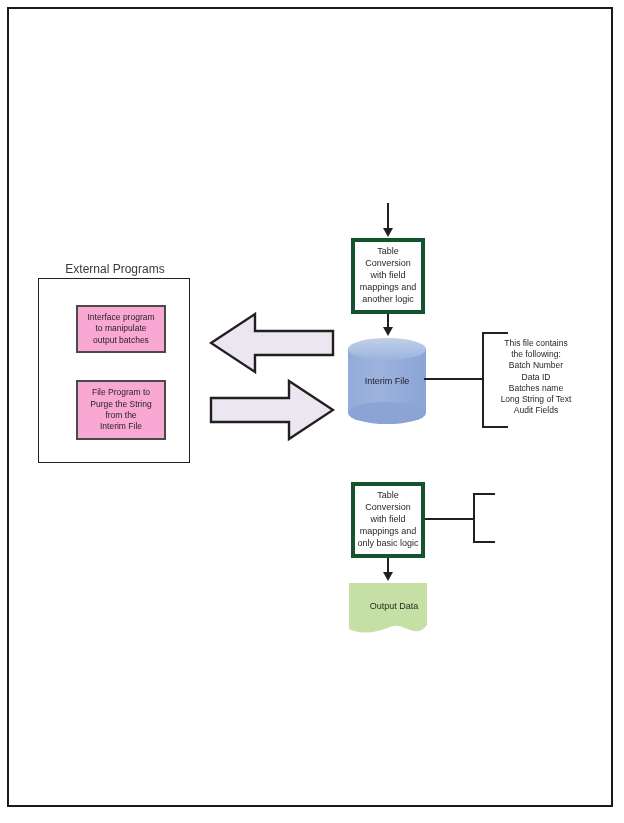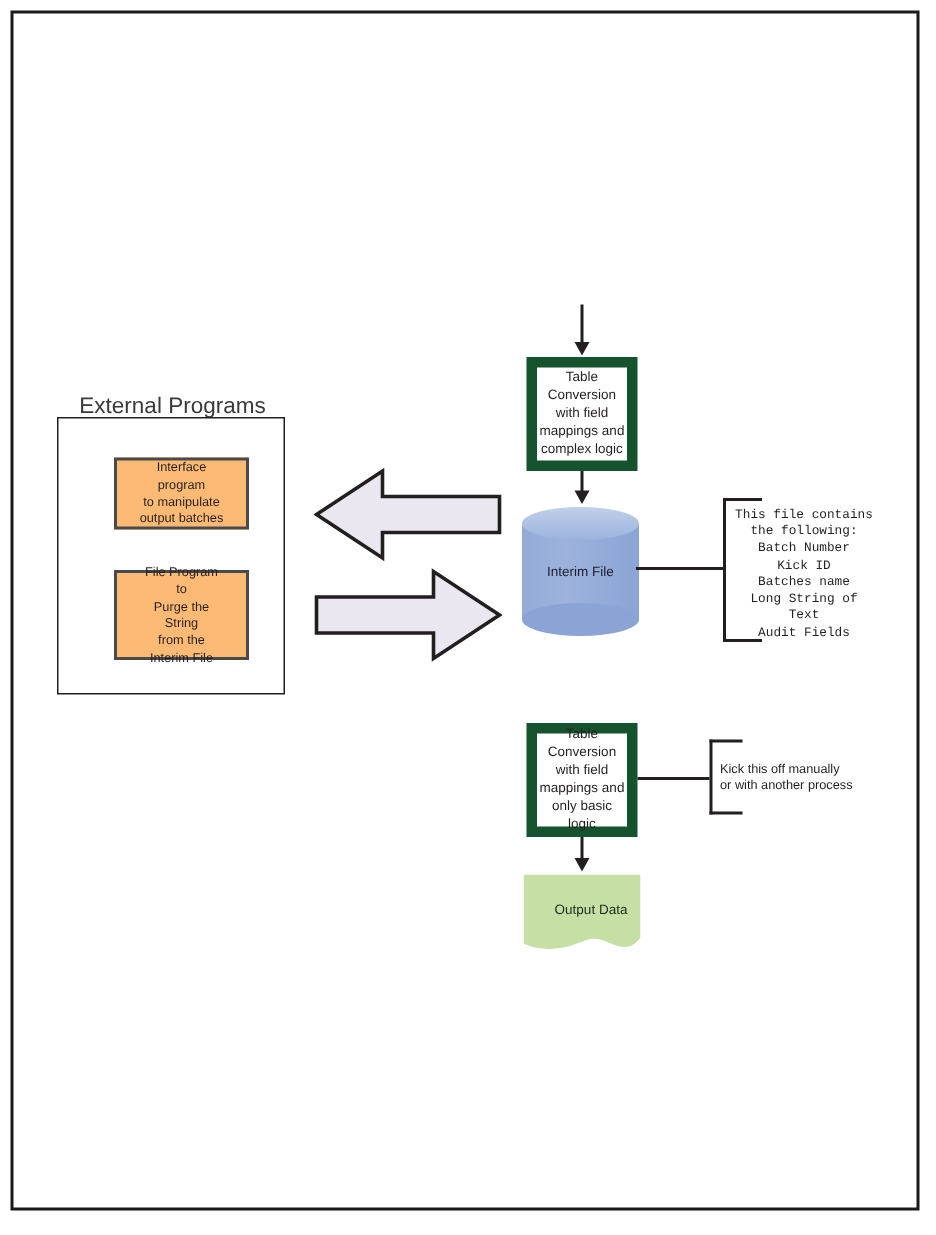--- a/index.html
+++ b/index.html
@@ -60,54 +60,54 @@
     top: 50%;
     transform: translateY(-50%);
     text-align: center;
     font-size: 9px;
     color: #1d1d2b;
     z-index: 4;
   }
 
   
   .proc {
-    border: 7px solid #14532d;
+    border: 4px solid #14532d;
     background: #ffffff;
     display: flex;
     align-items: center;
     justify-content: center;
     text-align: center;
     font-size: 9px;
     line-height: 1.32;
     color: #231f20;
     padding: 1px;
   }
 
   
   .group-box {
     border: 1.5px solid #231f20;
     background: #ffffff;
   }
   .group-title {
     position: absolute;
     text-align: center;
-    font-size: 15px;
+    font-size: 12px;
     color: #3a3a3a;
   }
   .subproc {
     border: 2px solid #4a4a4a;
-    background: #fdba74;
+    background: #f9a8d4;
     display: flex;
     align-items: center;
     justify-content: center;
     text-align: center;
     font-size: 8.5px;
     line-height: 1.34;
     color: #231f20;
-    padding: 14px;
+    padding: 2px;
   }
 
   
   .docshape { position: absolute; }
   .docshape svg { display: block; }
   .docshape .doc-label {
     position: absolute;
     left: 0; right: 0;
     top: 34%;
     text-align: center;
@@ -162,46 +162,46 @@
 
   <div class="vline" style="left:387px; top:203px; height:28px;"></div>
   <div class="arrowhead-down" style="left:382.5px; top:228px;"></div>
 
   <div class="node proc" style="left:351px; top:238px; width:74px; height:76px;">
     <div>
       <div>Table</div>
       <div>Conversion</div>
       <div>with field</div>
       <div>mappings and</div>
-      <div>complex logic</div>
+      <div>another logic</div>
     </div>
   </div>
 
   <div class="vline" style="left:387px; top:314px; height:17px;"></div>
   <div class="arrowhead-down" style="left:382.5px; top:327px;"></div>
 
   <div class="cyl" style="left:348px; top:338px; width:78px; height:86px;">
     <div class="cyl-body"></div>
     <div class="cyl-bottom"></div>
     <div class="cyl-top"></div>
     <div class="cyl-label">Interim File</div>
   </div>
 
   <div class="hline" style="left:424px; top:378px; width:58px;"></div>
 
   <div class="bracket" style="left:482px; top:332px; width:26px; height:96px;">
     <div class="br-v"></div>
     <div class="br-t"></div>
     <div class="br-b"></div>
   </div>
-  <div class="callout-text" style="left:488px; top:338px; width:96px;font-family:Liberation Mono, monospace;">
+  <div class="callout-text" style="left:488px; top:338px; width:96px;">
     <div>This file contains</div>
     <div>the following:</div>
     <div>Batch Number</div>
-    <div>Kick ID</div>
+    <div>Data ID</div>
     <div>Batches name</div>
     <div>Long String of Text</div>
     <div>Audit Fields</div>
   </div>
 
   <div class="node proc" style="left:351px; top:482px; width:74px; height:76px;">
     <div>
       <div>Table</div>
       <div>Conversion</div>
       <div>with field</div>
@@ -210,24 +210,20 @@
     </div>
   </div>
 
   <div class="hline" style="left:425px; top:518px; width:48px;"></div>
 
   <div class="bracket" style="left:473px; top:493px; width:22px; height:50px;">
     <div class="br-v"></div>
     <div class="br-t" style="width:22px;"></div>
     <div class="br-b" style="width:22px;"></div>
   </div>
-  <div class="callout-text left-align" style="left:480px; top:507px; width:104px;">
-    <div>Kick this off manually</div>
-    <div>or with another process</div>
-  </div>
 
   <div class="vline" style="left:387px; top:558px; height:18px;"></div>
   <div class="arrowhead-down" style="left:382.5px; top:572px;"></div>
 
   <div class="docshape" style="left:349px; top:583px; width:78px; height:54px;">
     <svg width="78" height="54" viewBox="0 0 78 54">
       <path d="M0,0 H78 V42 C66,58 55,38 41,44 C27,50 13,52 0,46 Z" fill="#c5dfa5"></path>
     </svg>
     <div class="doc-label">Output Data</div>
   </div>

